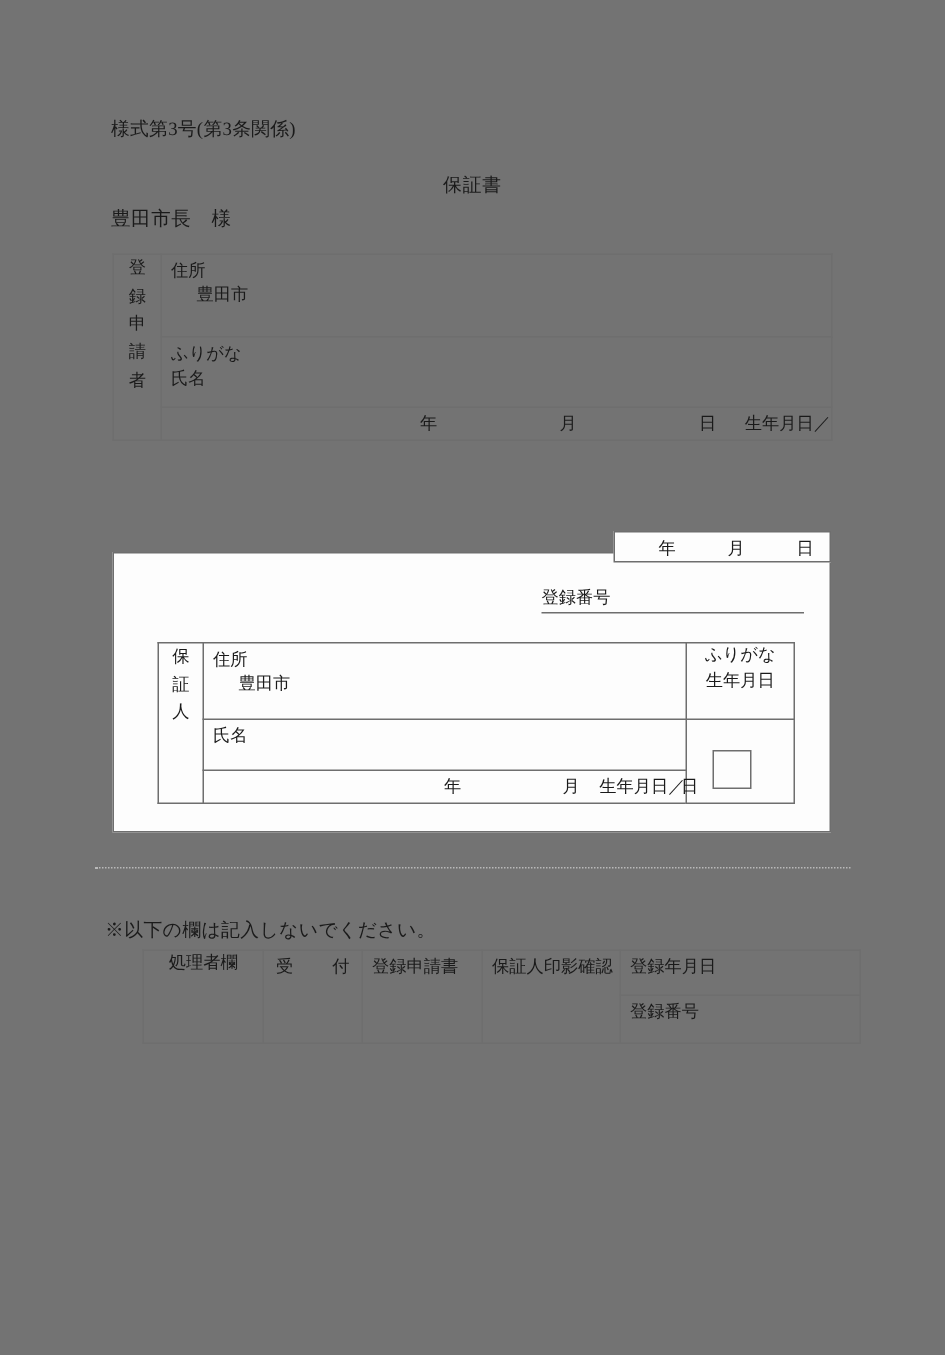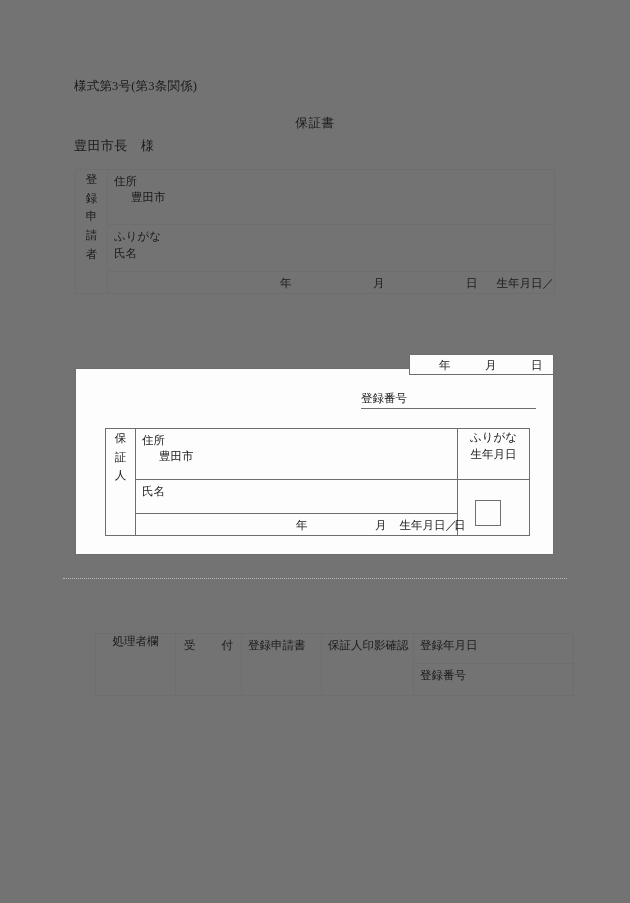--- a/index.html
+++ b/index.html
@@ -326,20 +326,21 @@
             <span class="m">月</span>
             <span class="d">日</span>
           </div>
         </td>
       </tr>
     </tbody>
   </table>
 
   <div id="dotted-rule"></div>
 
+  <div class="notice">※以下の欄は記入しないでください。</div>
 
   <table class="tbl" id="office-table">
     <colgroup>
       <col style="width:80px">
       <col style="width:66px">
       <col style="width:80px">
       <col style="width:92px">
       <col style="width:160px">
     </colgroup>
     <tbody>

